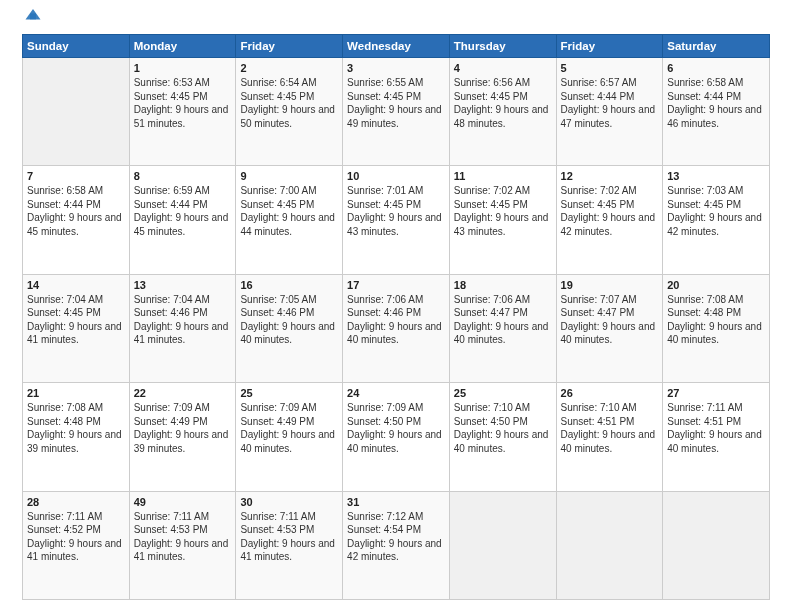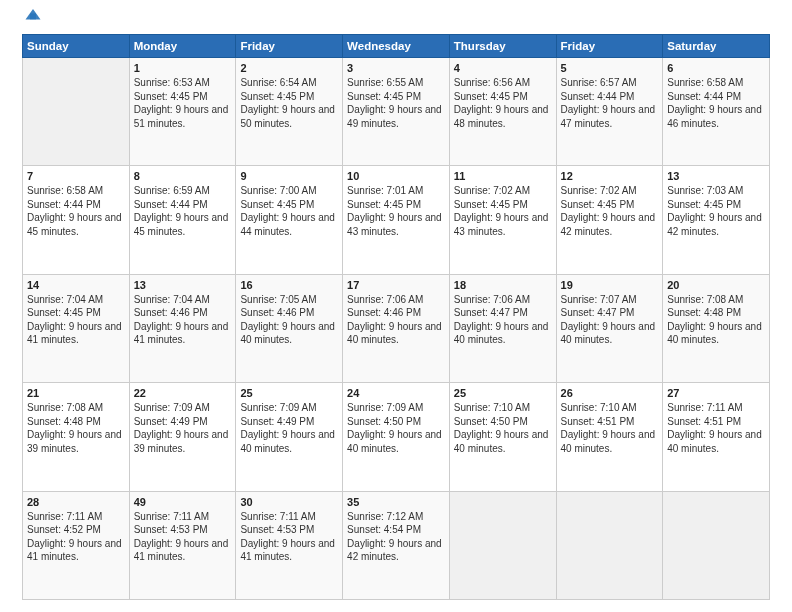--- a/index.html
+++ b/index.html
@@ -257,21 +257,21 @@
           </td>
           <td>
             <span class="day-number">49</span>
             <div class="day-detail">Sunrise: 7:11 AM<br>Sunset: 4:53 PM<br>Daylight: 9 hours and 41 minutes.</div>
           </td>
           <td>
             <span class="day-number">30</span>
             <div class="day-detail">Sunrise: 7:11 AM<br>Sunset: 4:53 PM<br>Daylight: 9 hours and 41 minutes.</div>
           </td>
           <td>
-            <span class="day-number">35</span>
+            <span class="day-number">31</span>
             <div class="day-detail">Sunrise: 7:12 AM<br>Sunset: 4:54 PM<br>Daylight: 9 hours and 42 minutes.</div>
           </td>
           <td class="empty"></td>
           <td class="empty"></td>
           <td class="empty"></td>
         </tr>
       </tbody>
   </table>
 </div>
 

